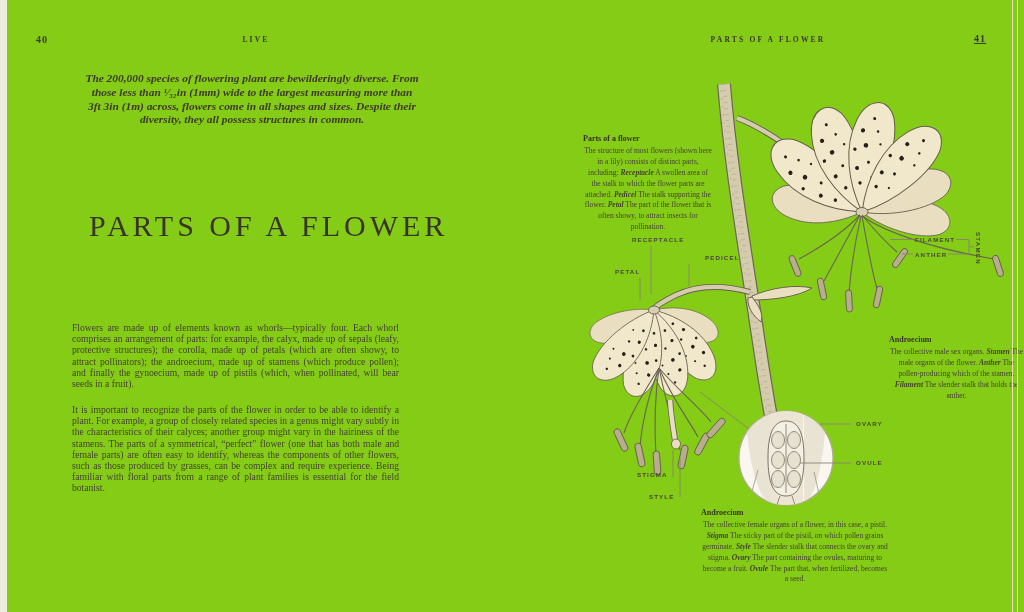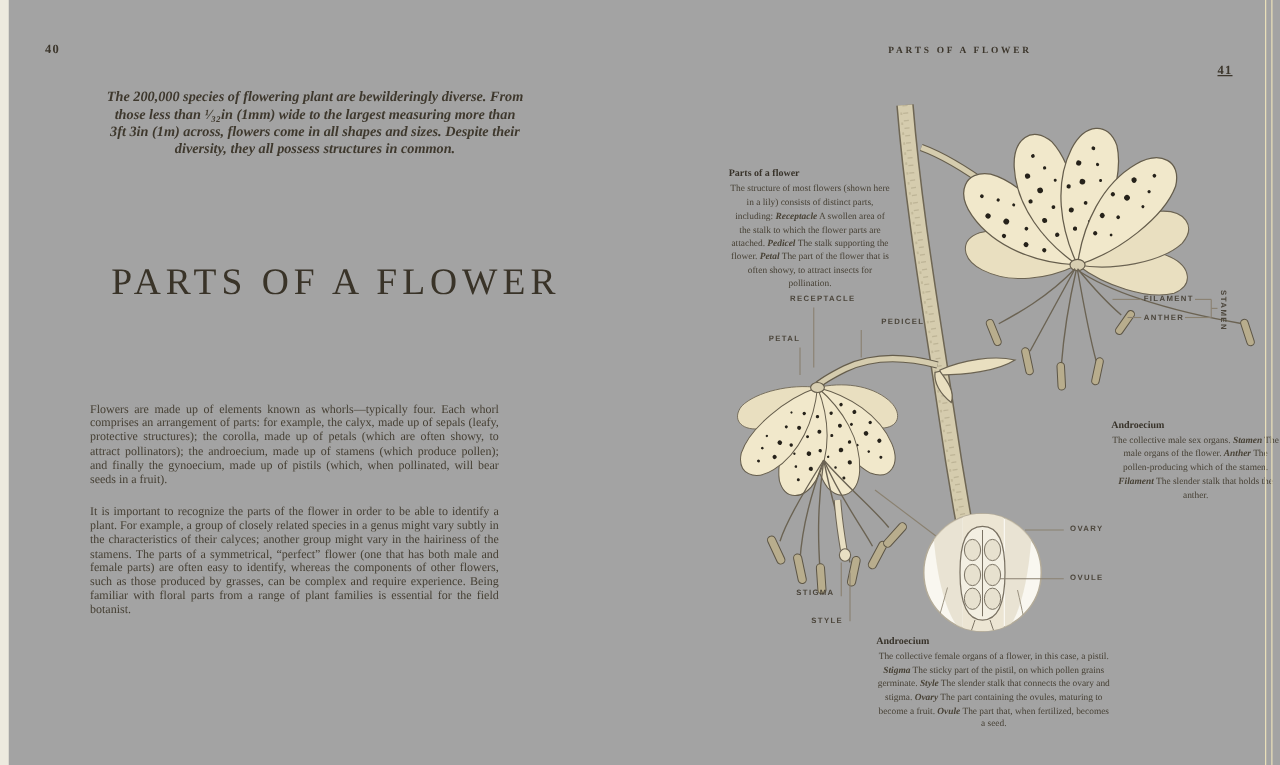--- a/index.html
+++ b/index.html
@@ -1,16 +1,16 @@
 <!DOCTYPE html>
 <html><head>
 <meta charset="utf-8">
 <style>
   html,body{margin:0;padding:0;background:#d8d4c8;}
-  #spread{position:relative;width:1024px;height:612px;background:#a3a3a3;overflow:hidden;
+  #spread{position:relative;width:1024px;height:612px;background:#84cc16;overflow:hidden;
           font-family:"Liberation Serif",serif;color:#433c30;}
   .edge-left{position:absolute;left:0;top:0;width:7px;height:612px;background:#edeadf;}
   .edge-line{position:absolute;top:0;width:1px;height:612px;background:#e9dfb9;}
   .folio{position:absolute;font:700 10px "Liberation Serif",serif;letter-spacing:1px;color:#3c362c;}
   .runhead{position:absolute;font:700 7.5px "Liberation Serif",serif;letter-spacing:2.2px;color:#3c362c;text-align:center;}
   .intro{position:absolute;left:84px;top:72px;width:336px;text-align:center;
          font:600 11.4px/13.8px "Liberation Serif",serif;font-style:italic;color:#3e382d;}
   .title{position:absolute;left:89px;top:210px;font:400 30px/32px "Liberation Serif",serif;
          letter-spacing:4px;color:#393328;white-space:nowrap;}
   .para{position:absolute;left:72px;width:327px;text-align:justify;
@@ -31,30 +31,31 @@
   .anther{fill:#b8ad8d;stroke:#5c5546;stroke-width:0.8;}
 </style>
 </head>
 <body>
 
 <div id="spread">
 
   <div class="edge-left"></div>
 
   <div class="folio" style="left:36px;top:34px;">40</div>
+  <div class="runhead" style="left:0;top:35px;width:512px;">LIVE</div>
 
   <div class="intro">The 200,000 species of flowering plant are bewilderingly diverse. From those less than ¹⁄₃₂in (1mm) wide to the largest measuring more than 3ft 3in (1m) across, flowers come in all shapes and sizes. Despite their diversity, they all possess structures in common.</div>
 
   <div class="title">PARTS OF A FLOWER</div>
 
   <div class="para" style="top:322px;">Flowers are made up of elements known as whorls—typically four. Each whorl comprises an arrangement of parts: for example, the calyx, made up of sepals (leafy, protective structures); the corolla, made up of petals (which are often showy, to attract pollinators); the androecium, made up of stamens (which produce pollen); and finally the gynoecium, made up of pistils (which, when pollinated, will bear seeds in a fruit).</div>
   <div class="para" style="top:404px;">It is important to recognize the parts of the flower in order to be able to identify a plant. For example, a group of closely related species in a genus might vary subtly in the characteristics of their calyces; another group might vary in the hairiness of the stamens. The parts of a symmetrical, “perfect” flower (one that has both male and female parts) are often easy to identify, whereas the components of other flowers, such as those produced by grasses, can be complex and require experience. Being familiar with floral parts from a range of plant families is essential for the field botanist.</div>
 
   <div class="runhead" style="left:512px;top:35px;width:512px;">PARTS OF A FLOWER</div>
-  <div class="folio" style="left:974px;top:51px;text-decoration:underline;">41</div>
+  <div class="folio" style="left:974px;top:33px;text-decoration:underline;">41</div>
 
   <svg width="512" height="612" viewBox="512 0 512 612" style="left:512px;top:0;">
 
     <g>
       <path d="M724,84 C731,170 746,255 757,330 C765,385 774,435 781,470" stroke="#6e6654" stroke-width="14" fill="none"></path>
       <path d="M724,84 C731,170 746,255 757,330 C765,385 774,435 781,470" stroke="#d5ccae" stroke-width="11.6" fill="none"></path>
       <path d="M724,84 C731,170 746,255 757,330 C765,385 774,435 781,470" stroke="#a89d7f" stroke-width="4" fill="none" stroke-dasharray="1 5" opacity="0.5"></path>
       <path d="M721,90 C728,172 742,253 753,330 C761,386 770,432 777,466" stroke="#b0a686" stroke-width="1.5" fill="none" stroke-dasharray="2 6" opacity="0.5"></path>
     </g>
 

